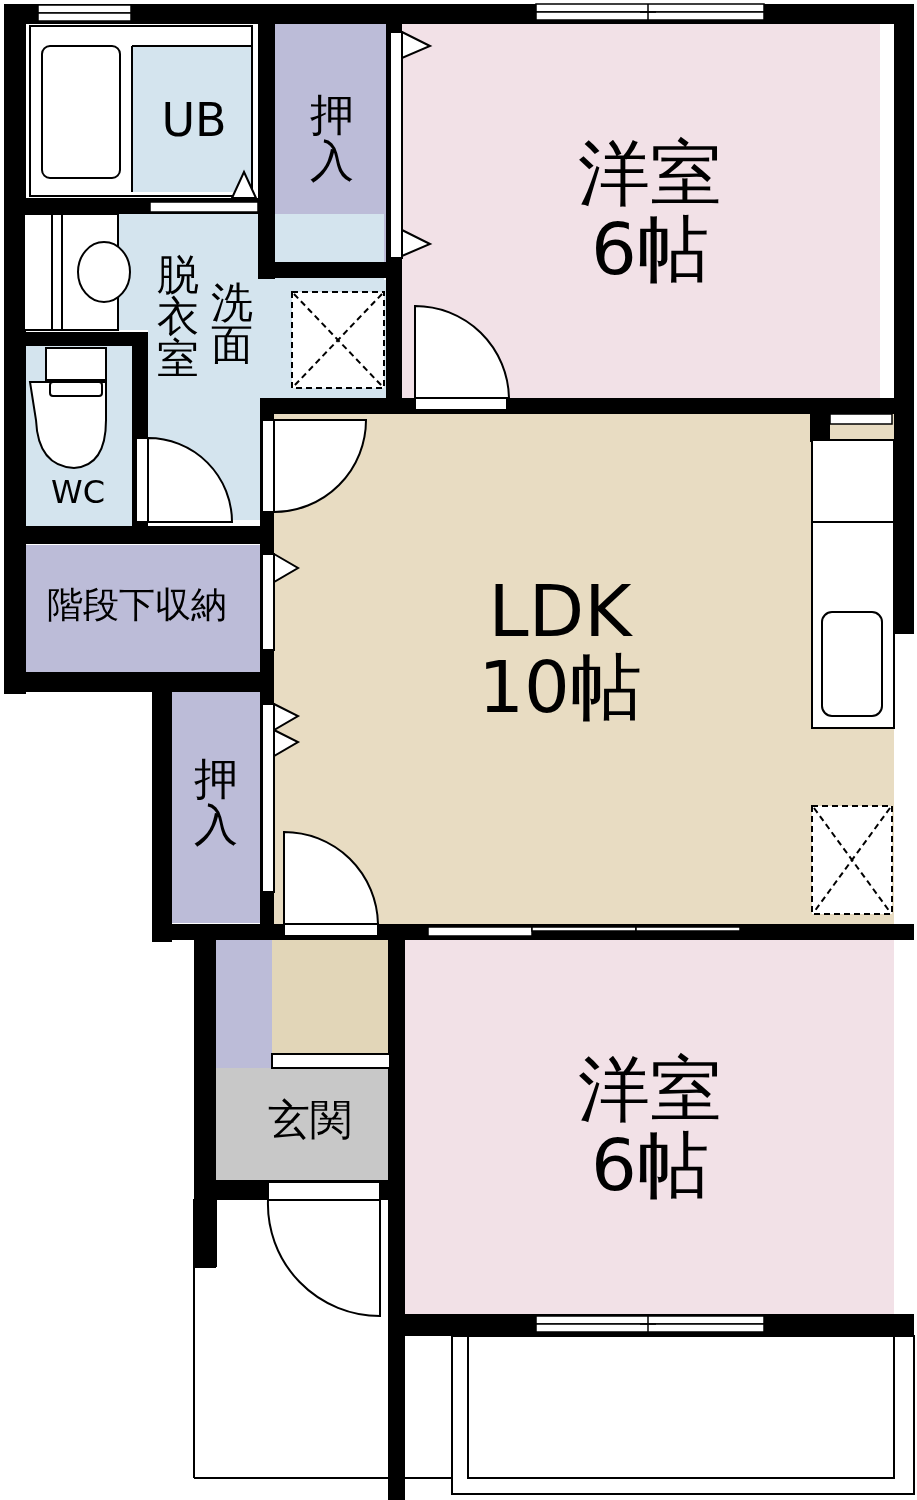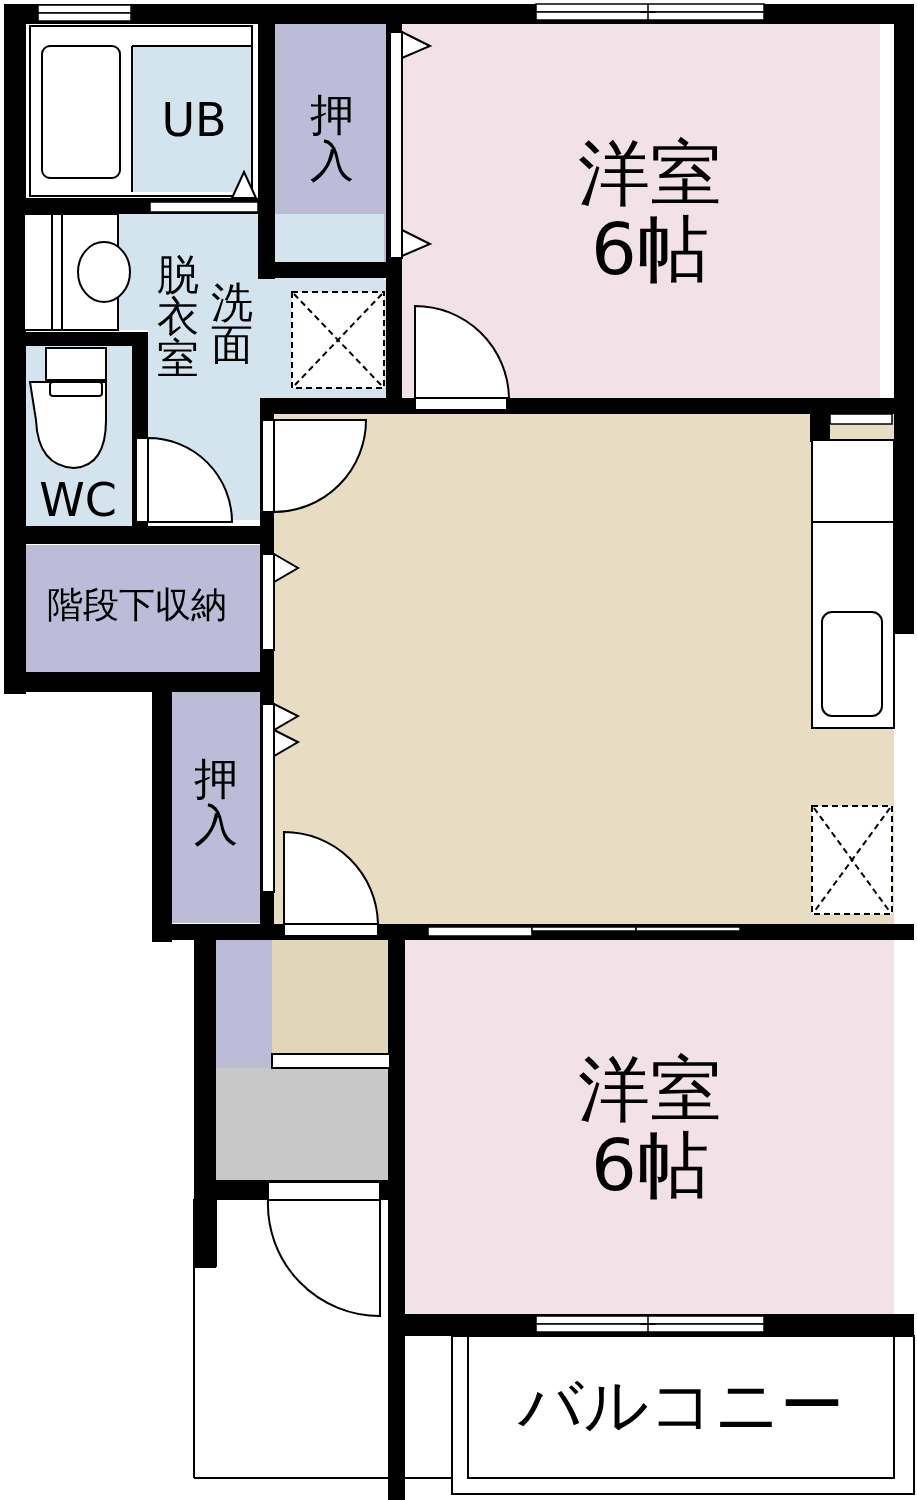--- a/index.html
+++ b/index.html
@@ -192,26 +192,28 @@
 
   <div class="label" style="left:540px;top:136px;width:220px;font-size:72px;">洋室
 6帖</div>
 
   <div class="label" style="left:150px;top:254px;width:56px;font-size:42px;line-height:1.0;">脱
 衣
 室</div>
   <div class="label" style="left:204px;top:282px;width:56px;font-size:42px;line-height:1.0;">洗
 面</div>
 
-  <div class="label" style="left:30px;top:476px;width:96px;font-size:46px;">WC</div>
+  <div class="label" style="left:30px;top:476px;width:96px;font-size:32px;">WC</div>
 
   <div class="label" style="left:19px;top:586px;width:236px;font-size:36px;">階段下収納</div>
 
+  <div class="label" style="left:440px;top:574px;width:240px;font-size:72px;">LDK
+10帖</div>
 
   <div class="label" style="left:184px;top:756px;width:64px;font-size:44px;">押
 入</div>
 
+  <div class="label" style="left:240px;top:1098px;width:140px;font-size:42px;">玄関</div>
 
   <div class="label" style="left:540px;top:1052px;width:220px;font-size:72px;">洋室
 6帖</div>
 
-  <div class="label" style="left:476px;top:1372px;width:410px;font-size:64px;">バルコニー</div>
 </div>
 
 </body></html>

